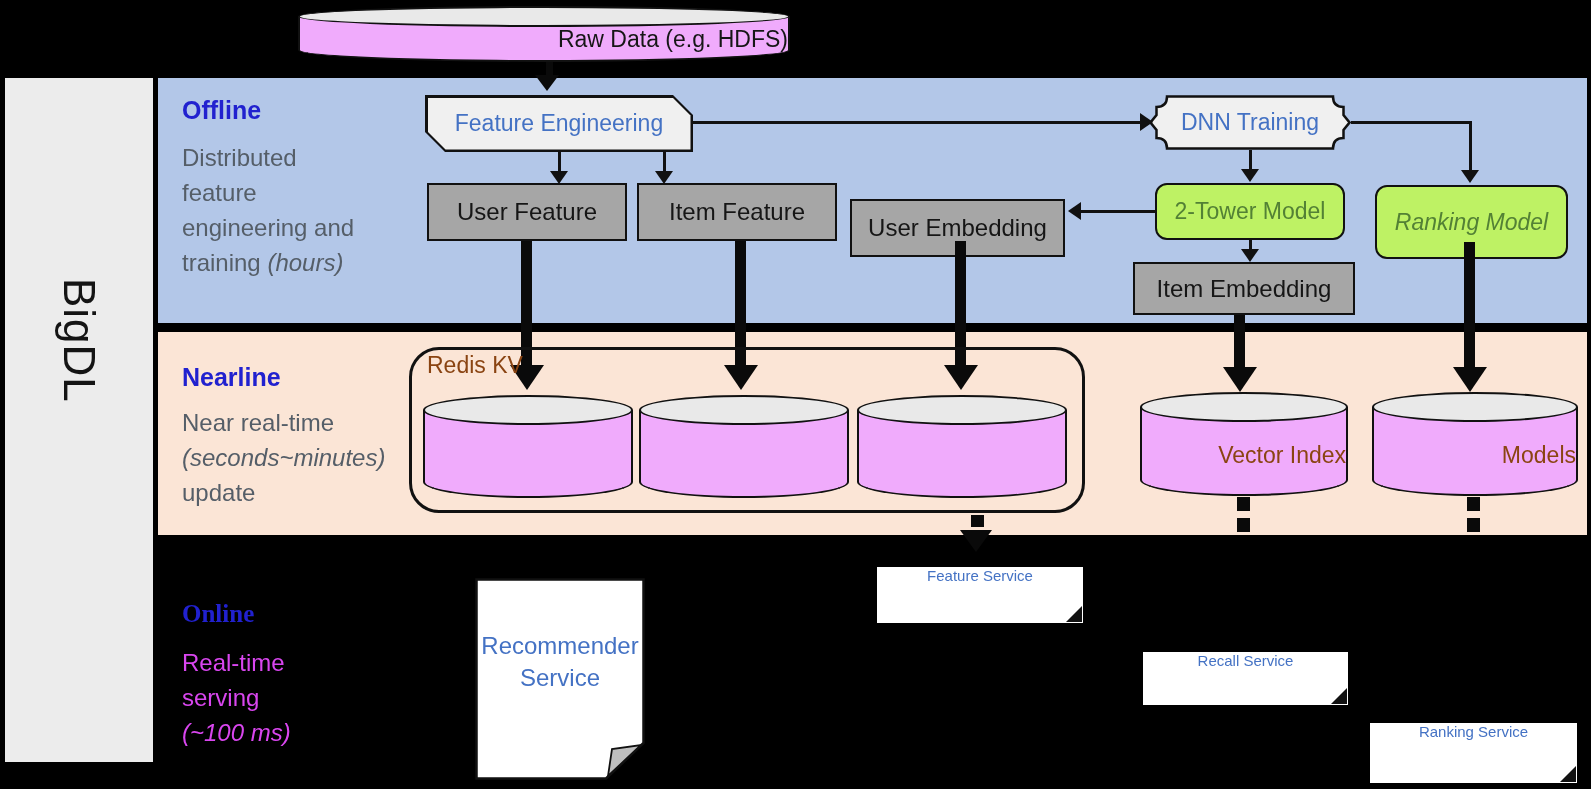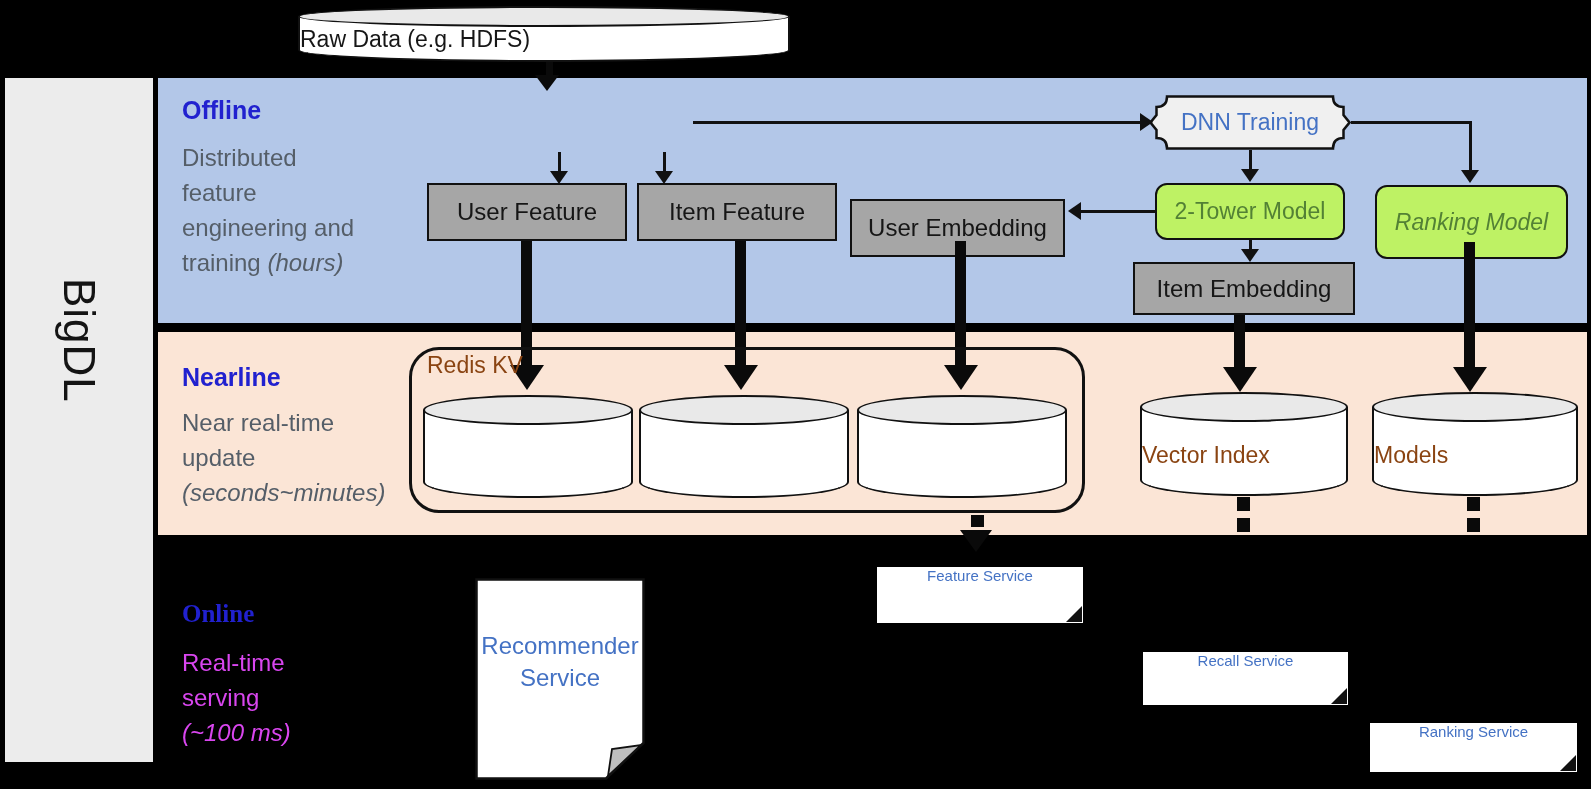--- a/index.html
+++ b/index.html
@@ -27,23 +27,23 @@
   .t-blue{color:#4472c4;} .t-green{color:#538135;} .t-brown{color:#8a4412;}
 
   
   .snip-outer{background:#111;clip-path:polygon(0 0,calc(100% - 20px) 0,100% 20px,100% 100%,20px 100%,0 calc(100% - 20px));}
   .snip-inner{position:absolute;left:2.5px;top:2.5px;right:2.5px;bottom:2.5px;background:#f0f0f0;
               clip-path:polygon(0 0,calc(100% - 18px) 0,100% 18px,100% 100%,18px 100%,0 calc(100% - 18px));
               display:flex;align-items:center;justify-content:center;font-size:23px;}
 
   
   .cyl{position:absolute;}
-  .cyl .body{position:absolute;left:0;right:0;top:15px;bottom:0;background:#ffffff;border:2.5px solid #111;border-top:none;
+  .cyl .body{position:absolute;left:0;right:0;top:15px;bottom:0;background:#f0abfc;border:2.5px solid #111;border-top:none;
              border-radius:0 0 50% 50% / 0 0 16px 16px;box-sizing:border-box;
-             display:flex;align-items:center;justify-content:flex-start;}
+             display:flex;align-items:center;justify-content:flex-end;}
   .cyl .top{position:absolute;left:0;right:0;top:0;height:30px;background:#e9e9e9;border:2.5px solid #111;
             border-radius:50%;box-sizing:border-box;}
   .cyl .lbl{font-size:23px;margin-top:10px;}
 
   
   .hline{background:#111;height:2.5px;}
   .vline{background:#111;width:2.5px;}
   .head-down{width:0;height:0;border-left:9px solid transparent;border-right:9px solid transparent;border-top:13px solid #111;}
   .head-left{width:0;height:0;border-top:9px solid transparent;border-bottom:9px solid transparent;border-right:13px solid #111;}
   .head-right{width:0;height:0;border-top:9px solid transparent;border-bottom:9px solid transparent;border-left:13px solid #111;}
@@ -80,20 +80,23 @@
   <div class="abs" style="left:535px;top:75px;width:0;height:0;border-left:12px solid transparent;border-right:12px solid transparent;border-top:16px solid #0a0a0a;"></div>
 
   <div class="abs sec-title" style="left:182px;top:96px;">Offline</div>
   <div class="abs sec-desc" style="left:182px;top:140px;white-space:nowrap;">
     <div>Distributed</div>
     <div>feature</div>
     <div>engineering and</div>
     <div><span>training</span> <em>(hours)</em></div>
   </div>
 
+  <div class="abs snip-outer" style="left:425px;top:95px;width:268px;height:57px;">
+    <div class="snip-inner t-blue">Feature Engineering</div>
+  </div>
 
   <svg class="abs" style="left:1149px;top:95px;" width="202" height="55" viewBox="0 0 202 55">
     <path d="M 18 1.5 L 184 1.5 Q 184 12 194.5 12 L 194.5 20 L 200.5 27.5 L 194.5 35 L 194.5 43 Q 184 43 184 53.5 L 18 53.5 Q 18 43 7.5 43 L 7.5 35 L 1.5 27.5 L 7.5 20 L 7.5 12 Q 18 12 18 1.5 Z" fill="#f0f0f0" stroke="#111" stroke-width="2.5"></path>
   </svg>
   <div class="abs box t-blue" style="left:1149px;top:95px;width:202px;height:55px;font-size:23px;">DNN Training</div>
 
   <div class="abs box box-gray" style="left:427px;top:183px;width:200px;height:58px;">User Feature</div>
   <div class="abs box box-gray" style="left:637px;top:183px;width:200px;height:58px;">Item Feature</div>
   <div class="abs box box-gray" style="left:850px;top:183px;width:215px;height:58px;margin-top:16px;">User Embedding</div>
   <div class="abs box box-gray" style="left:1133px;top:262px;width:222px;height:53px;">Item Embedding</div>
@@ -124,22 +127,22 @@
   <div class="abs thick" style="left:955px;top:241px;height:124px;"></div>
   <div class="abs thick-head" style="left:944px;top:365px;"></div>
   <div class="abs thick" style="left:1234px;top:315px;height:52px;"></div>
   <div class="abs thick-head" style="left:1223px;top:367px;"></div>
   <div class="abs thick" style="left:1464px;top:242px;height:125px;"></div>
   <div class="abs thick-head" style="left:1453px;top:367px;"></div>
 
   <div class="abs sec-title" style="left:182px;top:363px;">Nearline</div>
   <div class="abs sec-desc" style="left:182px;top:405px;white-space:nowrap;">
     <div>Near real-time</div>
+    <div><em>(seconds~minutes)</em></div>
     <div>update</div>
-    <div><em>(seconds~minutes)</em></div>
   </div>
 
   <div class="abs redis-box"></div>
   <div class="abs t-brown" style="left:427px;top:352px;font-size:23px;">Redis KV</div>
 
   <div class="cyl" style="left:423px;top:395px;width:210px;height:103px;">
     <div class="body"></div>
       <div class="top"></div>
   </div>
   <div class="cyl" style="left:639px;top:395px;width:210px;height:103px;">
@@ -189,20 +192,20 @@
     <svg class="fold" width="18" height="18" viewBox="0 0 18 18">
         <path d="M17 1 L17 17 L1 17 Z" fill="#111"></path>
       </svg>
   </div>
   <div class="abs svc t-blue" style="left:1143px;top:652px;width:205px;height:53px;">
     <span>Recall Service</span>
     <svg class="fold" width="18" height="18" viewBox="0 0 18 18">
         <path d="M17 1 L17 17 L1 17 Z" fill="#111"></path>
       </svg>
   </div>
-  <div class="abs svc t-blue" style="left:1370px;top:723px;width:207px;height:49px;">
+  <div class="abs svc t-blue" style="left:1370px;top:723px;width:207px;height:60px;">
     <span>Ranking Service</span>
     <svg class="fold" width="18" height="18" viewBox="0 0 18 18">
         <path d="M17 1 L17 17 L1 17 Z" fill="#111"></path>
       </svg>
   </div>
 
 </div>
 
 </body></html>

